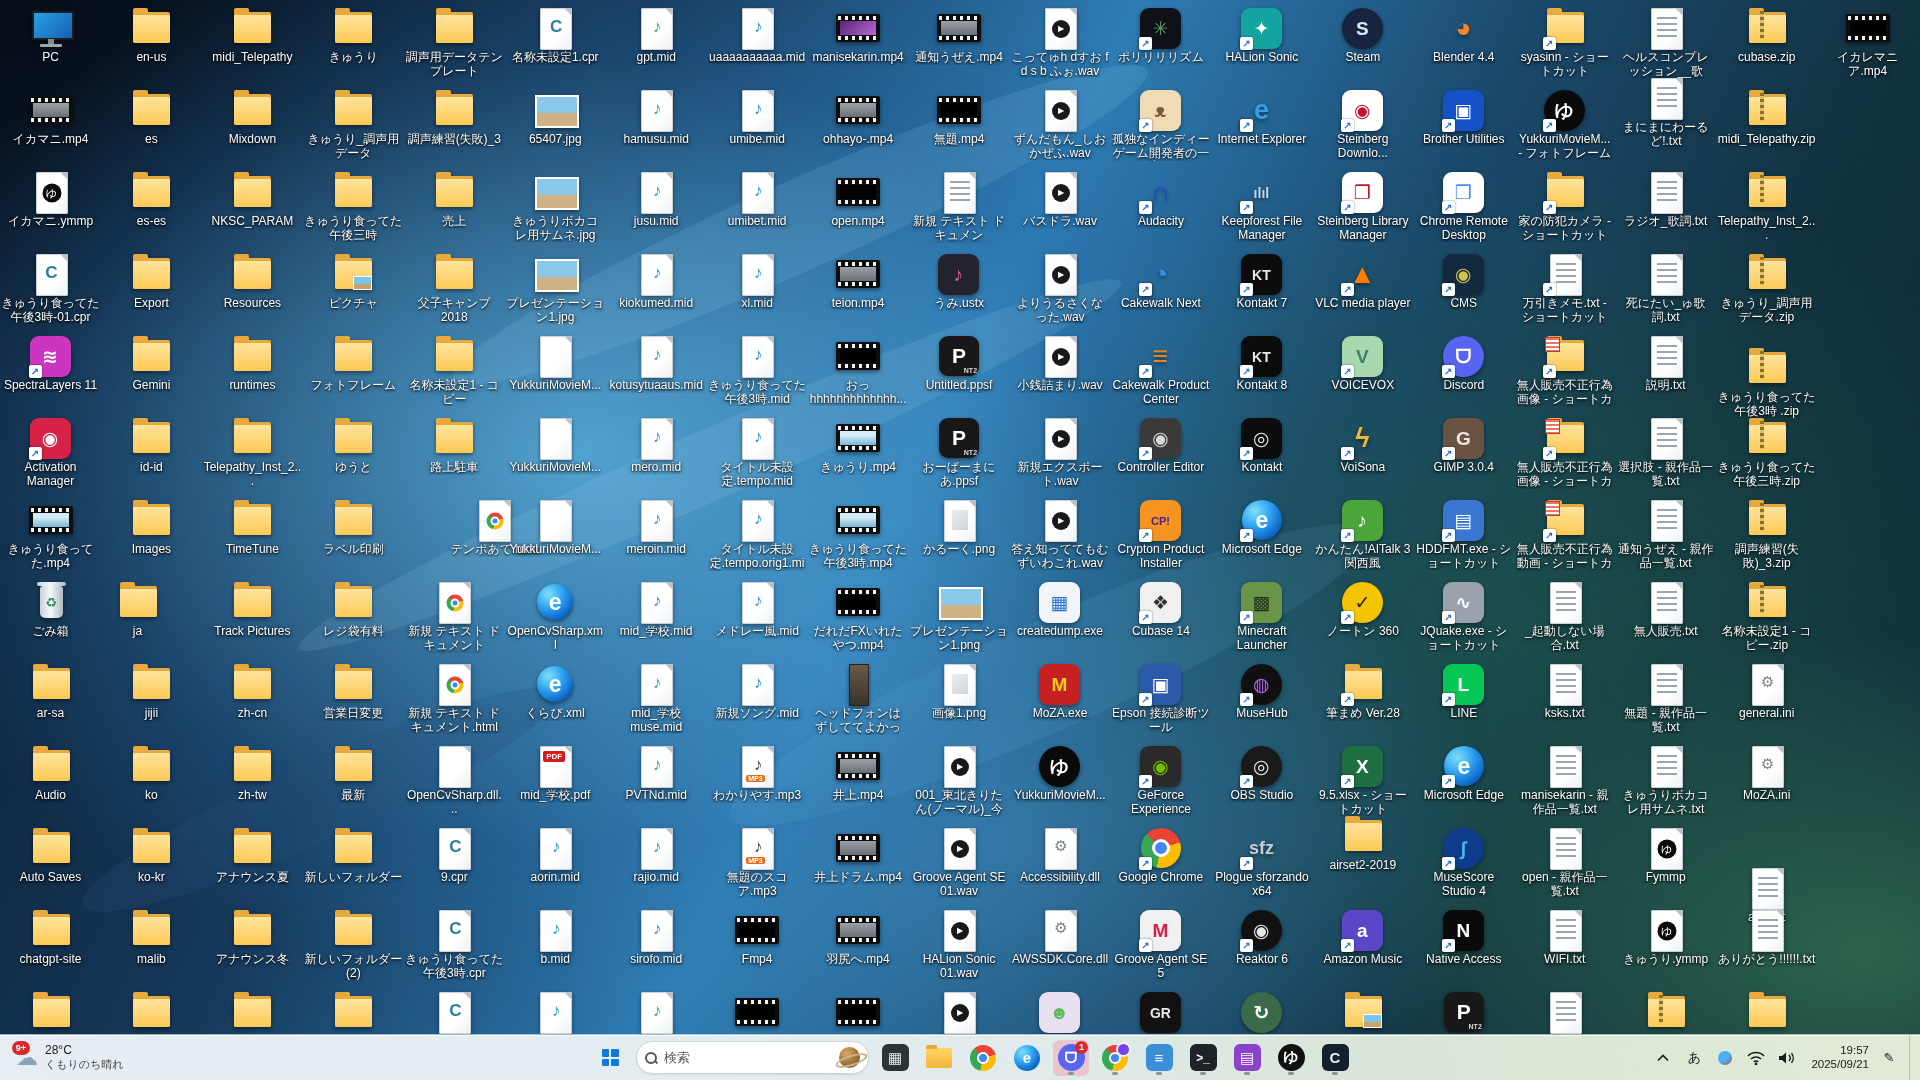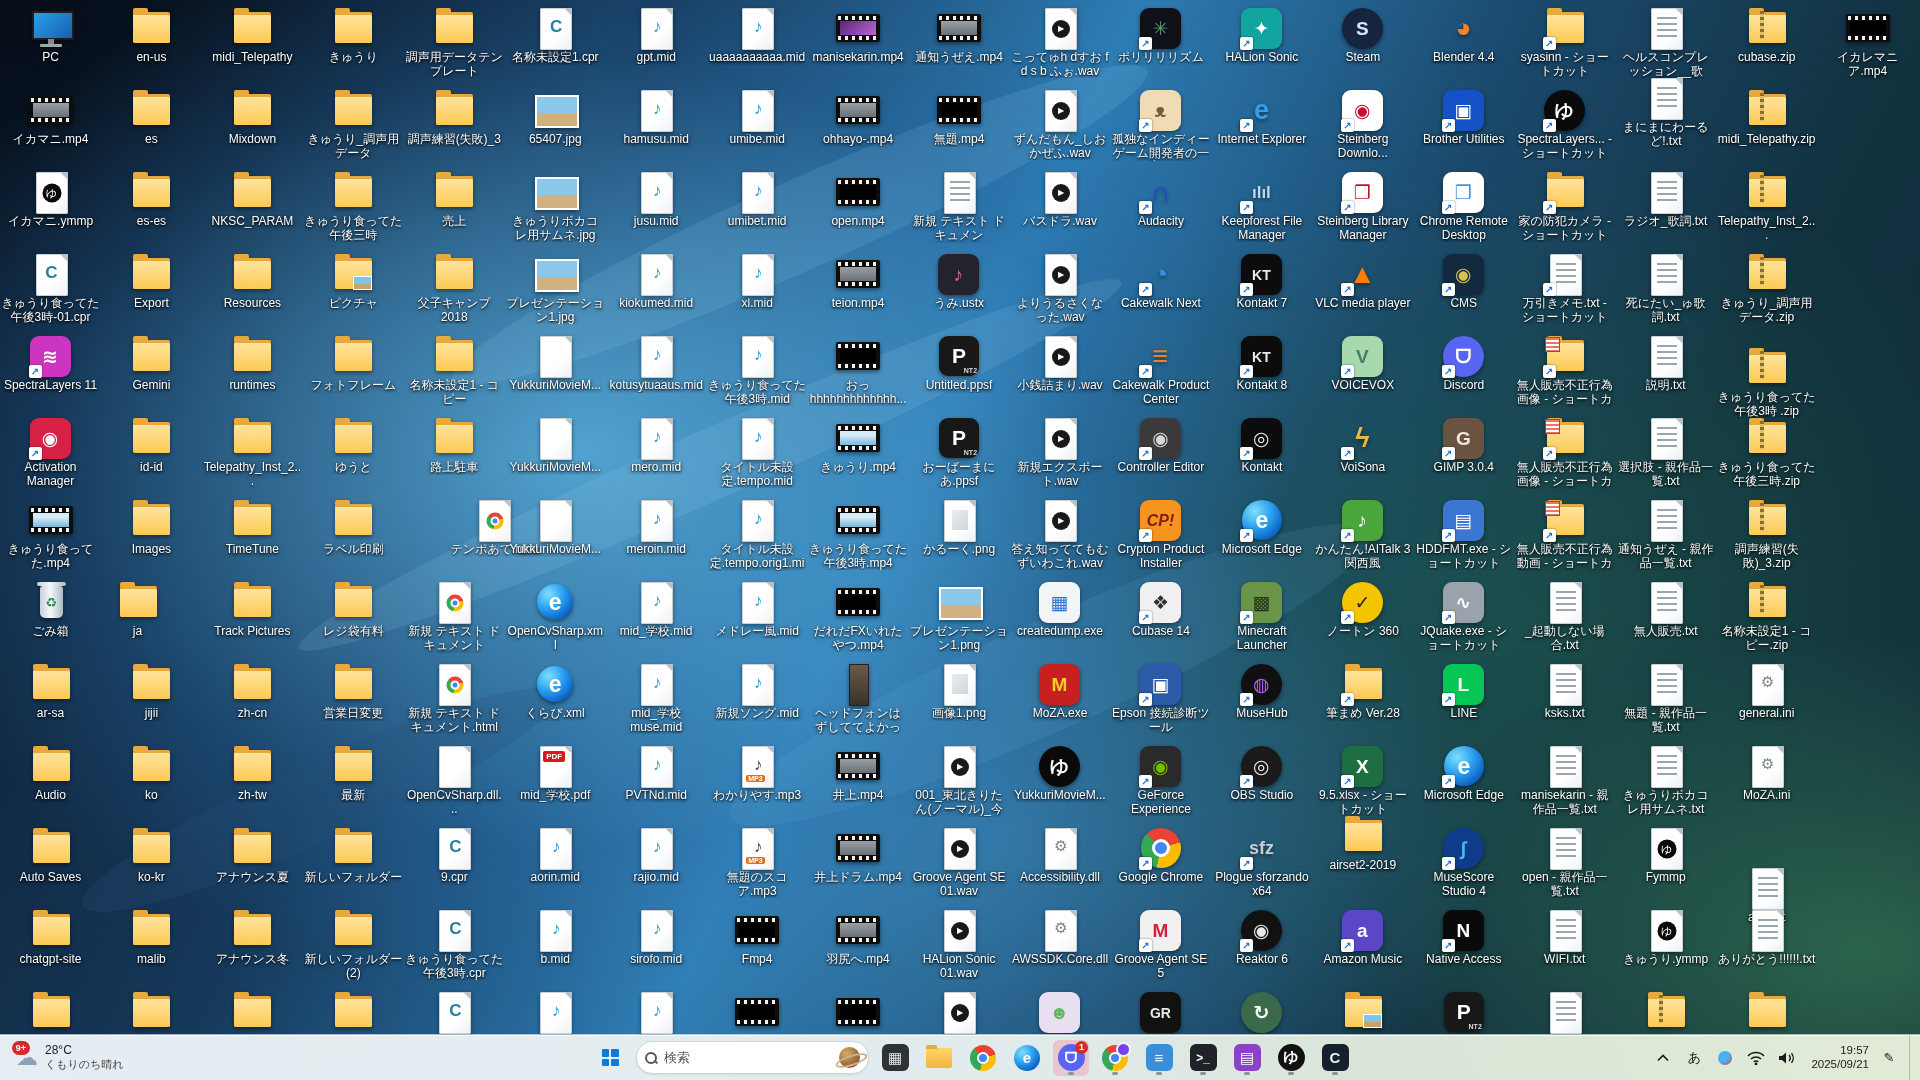--- a/index.html
+++ b/index.html
@@ -370,21 +370,21 @@
       <div class="cell" title="Brother Utilities" style="left: 1413.3px; top: 90px;">
         <div class="ic sc">
           <div class="appbox" style="background: rgb(21, 82, 200); color: rgb(255, 255, 255);">▣</div>
         </div>
         <div class="lbl">Brother Utilities</div>
       </div>
       <div class="cell" title="YukkuriMovieM... - ショートカット" style="left: 1514.25px; top: 90px;">
         <div class="ic sc">
           <div class="appbox rnd" style="background: rgb(10, 10, 10); color: rgb(255, 255, 255);">ゆ</div>
         </div>
-        <div class="lbl">SpectraLayers... - ショートカット</div>
+        <div class="lbl">YukkuriMovieM... - フォトフレーム</div>
       </div>
       <div class="cell" title="まにまにわーるど!.txt" style="left: 1615.2px; top: 78px;">
         <div class="ic">
           <div class="pg">
             <div class="tlines"></div>
           </div>
         </div>
         <div class="lbl">まにまにわーるど!.txt</div>
       </div>
       <div class="cell" title="midi_Telepathy.zip" style="left: 1716.15px; top: 90px;">
@@ -473,21 +473,21 @@
         <div class="lbl">バスドラ.wav</div>
       </div>
       <div class="cell" title="Audacity" style="left: 1110.45px; top: 172px;">
         <div class="ic sc">
           <div class="appbox noBg" style="background: transparent; color: rgb(40, 64, 216);">∩</div>
         </div>
         <div class="lbl">Audacity</div>
       </div>
       <div class="cell" title="Keepforest File Manager" style="left: 1211.4px; top: 172px;">
         <div class="ic sc">
-          <div class="appbox noBg" style="background: transparent; color: rgb(188, 216, 240); font-size: 17px;">ılıl</div>
+          <div class="appbox noBg" style="background: transparent; color: rgb(188, 216, 240); font-size: 14px;">ılıl</div>
         </div>
         <div class="lbl">Keepforest File Manager</div>
       </div>
       <div class="cell" title="Steinberg Library Manager" style="left: 1312.35px; top: 172px;">
         <div class="ic sc">
           <div class="appbox" style="background: rgb(255, 255, 255); color: rgb(200, 16, 46);">❐</div>
         </div>
         <div class="lbl">Steinberg Library Manager</div>
       </div>
       <div class="cell" title="Chrome Remote Desktop" style="left: 1413.3px; top: 172px;">
@@ -956,21 +956,21 @@
       <div class="cell" title="答え知っててもむずいわこれ.wav" style="left: 1009.5px; top: 500px;">
         <div class="ic">
           <div class="pg">
             <div class="wcirc">▶</div>
           </div>
         </div>
         <div class="lbl">答え知っててもむずいわこれ.wav</div>
       </div>
       <div class="cell" title="Crypton Product Installer" style="left: 1110.45px; top: 500px;">
         <div class="ic sc">
-          <div class="appbox" style="background: rgb(245, 148, 30); color: #7f1d1d; font-size: 16px; font-style: italic;">CP!</div>
+          <div class="appbox" style="background: rgb(245, 148, 30); color: #4c1d95; font-size: 11px;">CP!</div>
         </div>
         <div class="lbl">Crypton Product Installer</div>
       </div>
       <div class="cell" title="Microsoft Edge" style="left: 1211.4px; top: 500px;">
         <div class="ic sc">
           <div class="edgeic">e</div>
         </div>
         <div class="lbl">Microsoft Edge</div>
       </div>
       <div class="cell" title="かんたん!AITalk 3 関西風" style="left: 1312.35px; top: 500px;">

